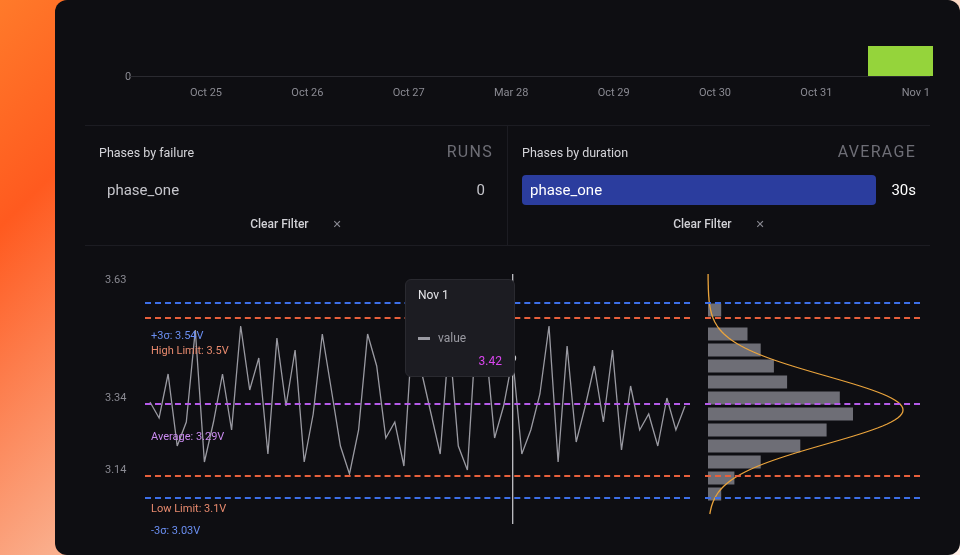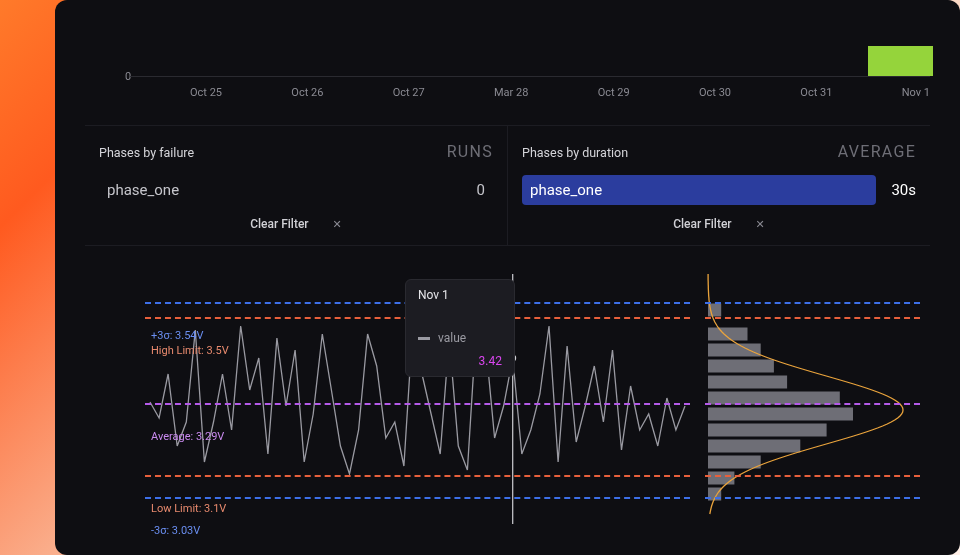--- a/index.html
+++ b/index.html
@@ -225,20 +225,25 @@
         <span>Clear Filter</span>
         <span class="x">✕</span>
       </div>
     </div>
   </div>
 
   <div class="control-chart-section">
 
     <div class="cc-plot-area">
 
+      <div class="cc-left-axis">
+        <div class="cc-ytick" style="top:15px">3.63</div>
+        <div class="cc-ytick" style="top:133px">3.34</div>
+        <div class="cc-ytick" style="top:205px">3.14</div>
+      </div>
 
       <div class="cc-plot">
         
         <div class="ref-line" style="top:38px;  border-color:#3d6fe8">
             <span class="ref-label" style="color:#6a8ef0">+3σ: 3.54V</span>
           </div>
         <div class="ref-line" style="top:53px;  border-color:#e8603c">
             <span class="ref-label" style="color:#e88a6e">High Limit: 3.5V</span>
           </div>
         <div class="ref-line" style="top:139px; border-color:#b45ae8">

